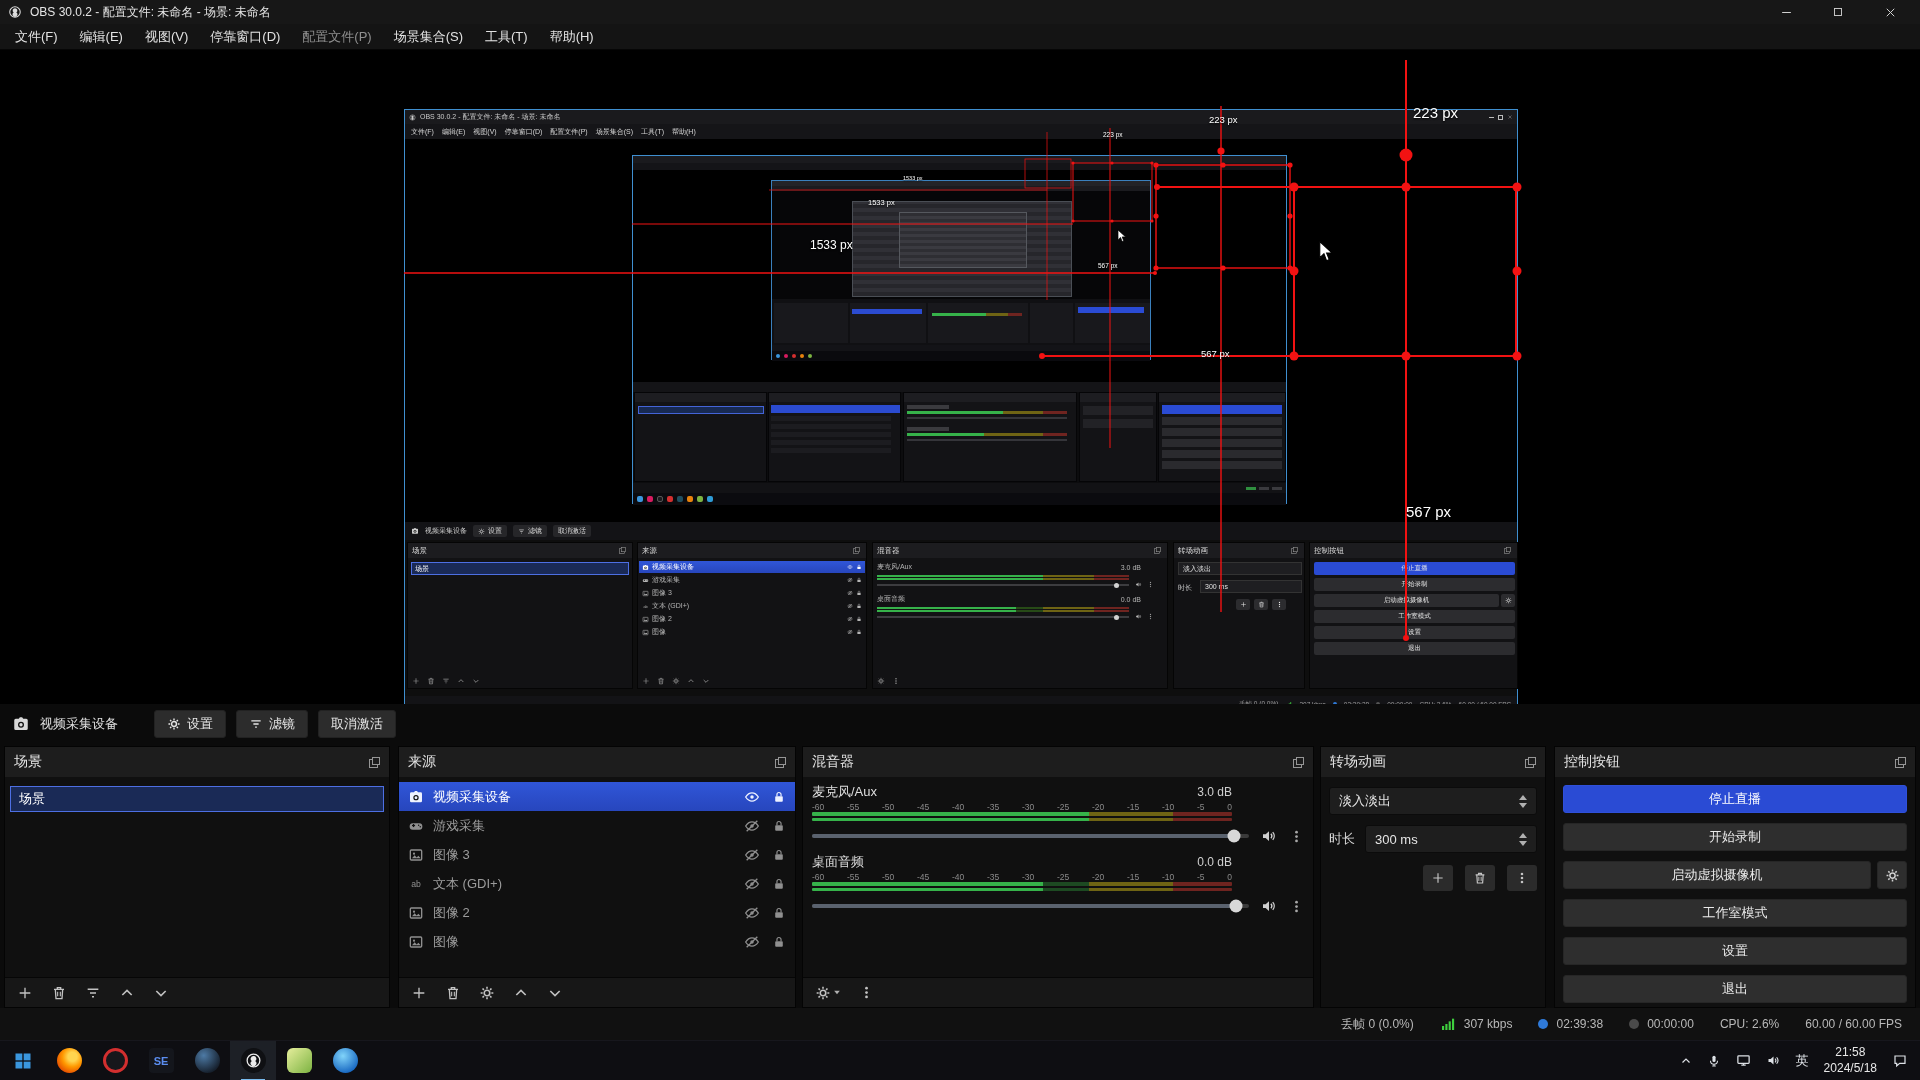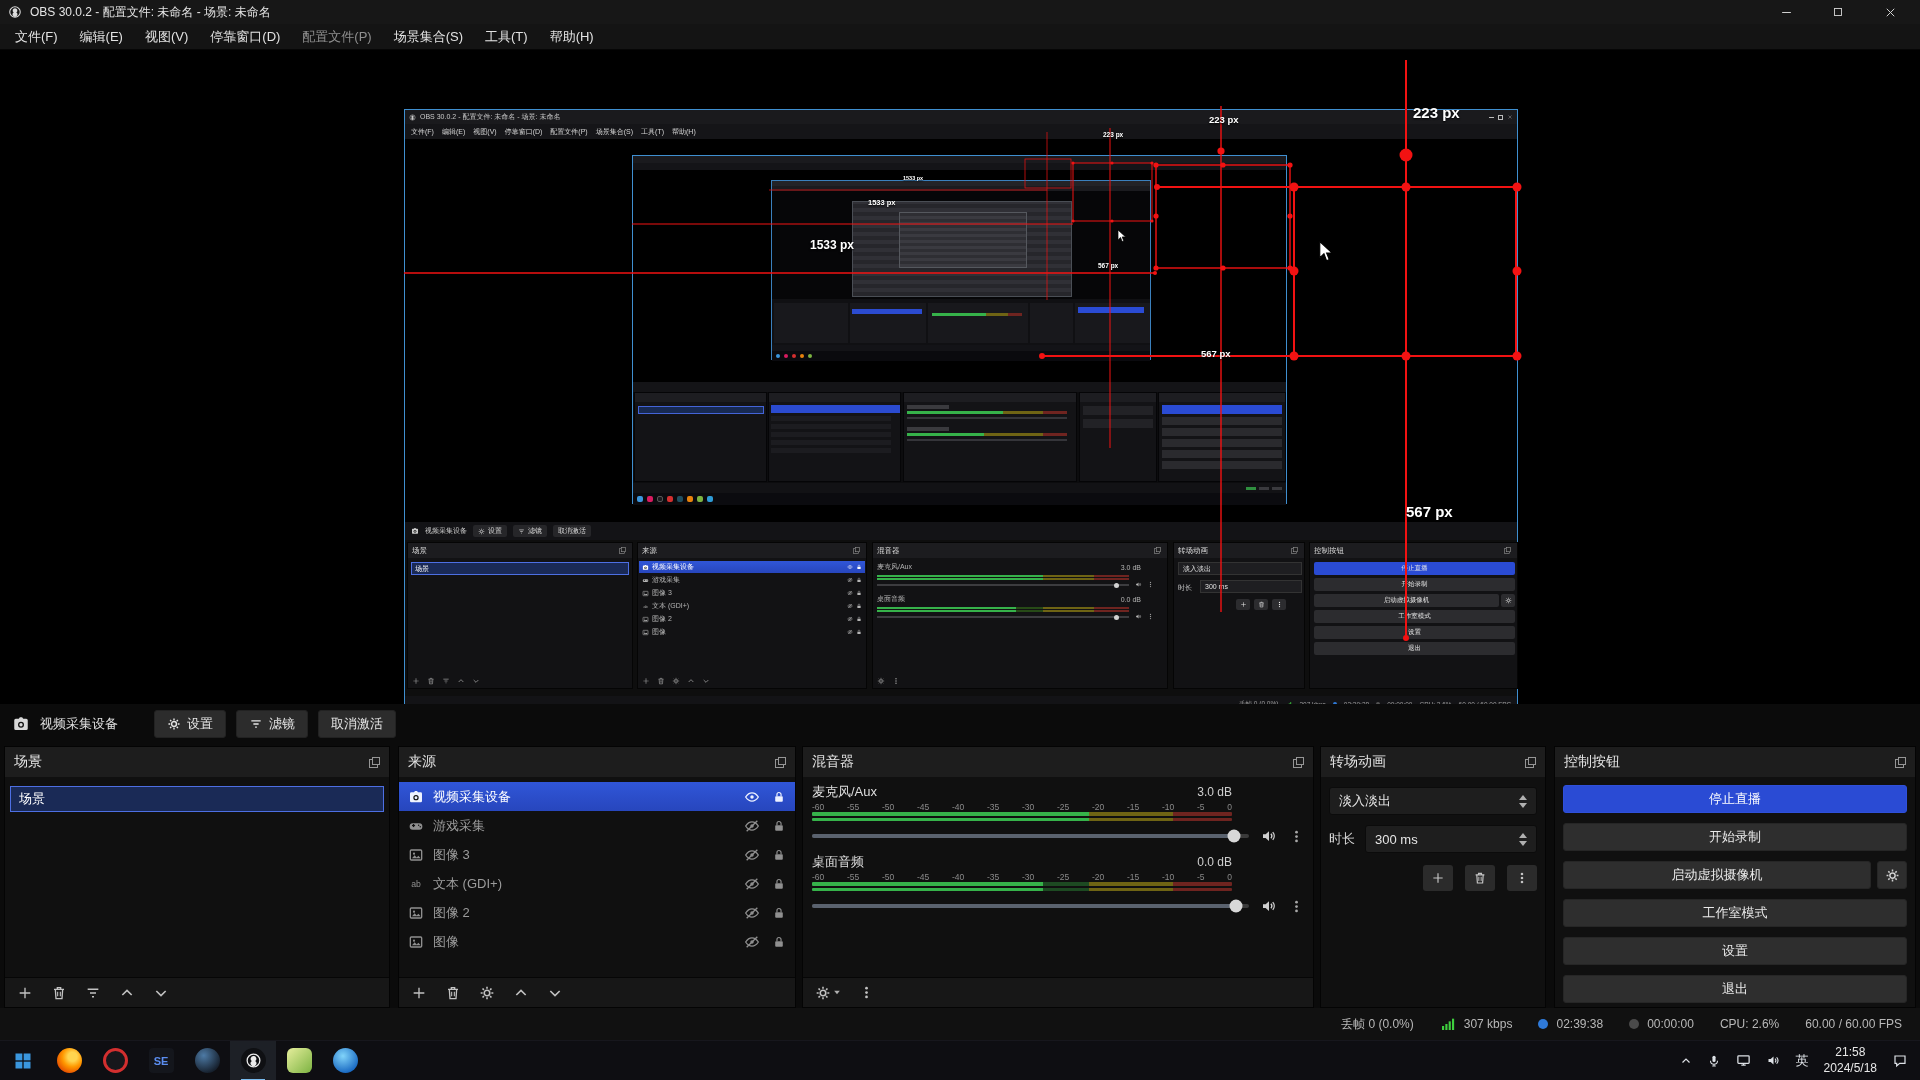--- a/index.html
+++ b/index.html
@@ -113,21 +113,21 @@
 .taskbar{left:0;top:1040px;width:1920px;height:40px;background:#0e0e12;border-top:1px solid #17171d;display:flex;align-items:center;z-index:60}
 .tb-app{width:46px;height:40px;display:flex;align-items:center;justify-content:center;position:relative}
 .tb-app.active{background:#1d2026}
 .tb-app.active::after{content:"";position:absolute;left:11px;right:11px;bottom:0;height:2px;background:#79bbee}
 .cir{width:25px;height:25px;border-radius:50%}
 .tray{margin-left:auto;display:flex;align-items:center;gap:15px;padding-right:12px;color:#dde1e6;font-size:13px}
 .clockblk{text-align:center;font-size:12px;line-height:1.3;color:#e8e8e8}
 
 
 .ovl{left:0;top:0;width:1920px;height:1080px;pointer-events:none;z-index:40}
-.pxlabel{position:absolute;color:#fff;font-weight:bold;text-shadow:0 1px 2px #000;z-index:41;pointer-events:none;white-space:nowrap}
+.pxlabel{position:absolute;color:#fff;font-weight:normal;text-shadow:0 1px 2px #000;z-index:41;pointer-events:none;white-space:nowrap}
 .cursor{position:absolute;z-index:42;pointer-events:none}
 </style>
 </head>
 <body>
 
 <svg width="0" height="0" style="position:absolute">
 <defs>
 <symbol id="i-gear" viewBox="0 0 24 24">
         <g stroke="currentColor" stroke-width="2.4" fill="none">
           <circle cx="12" cy="12" r="4.2"></circle>

